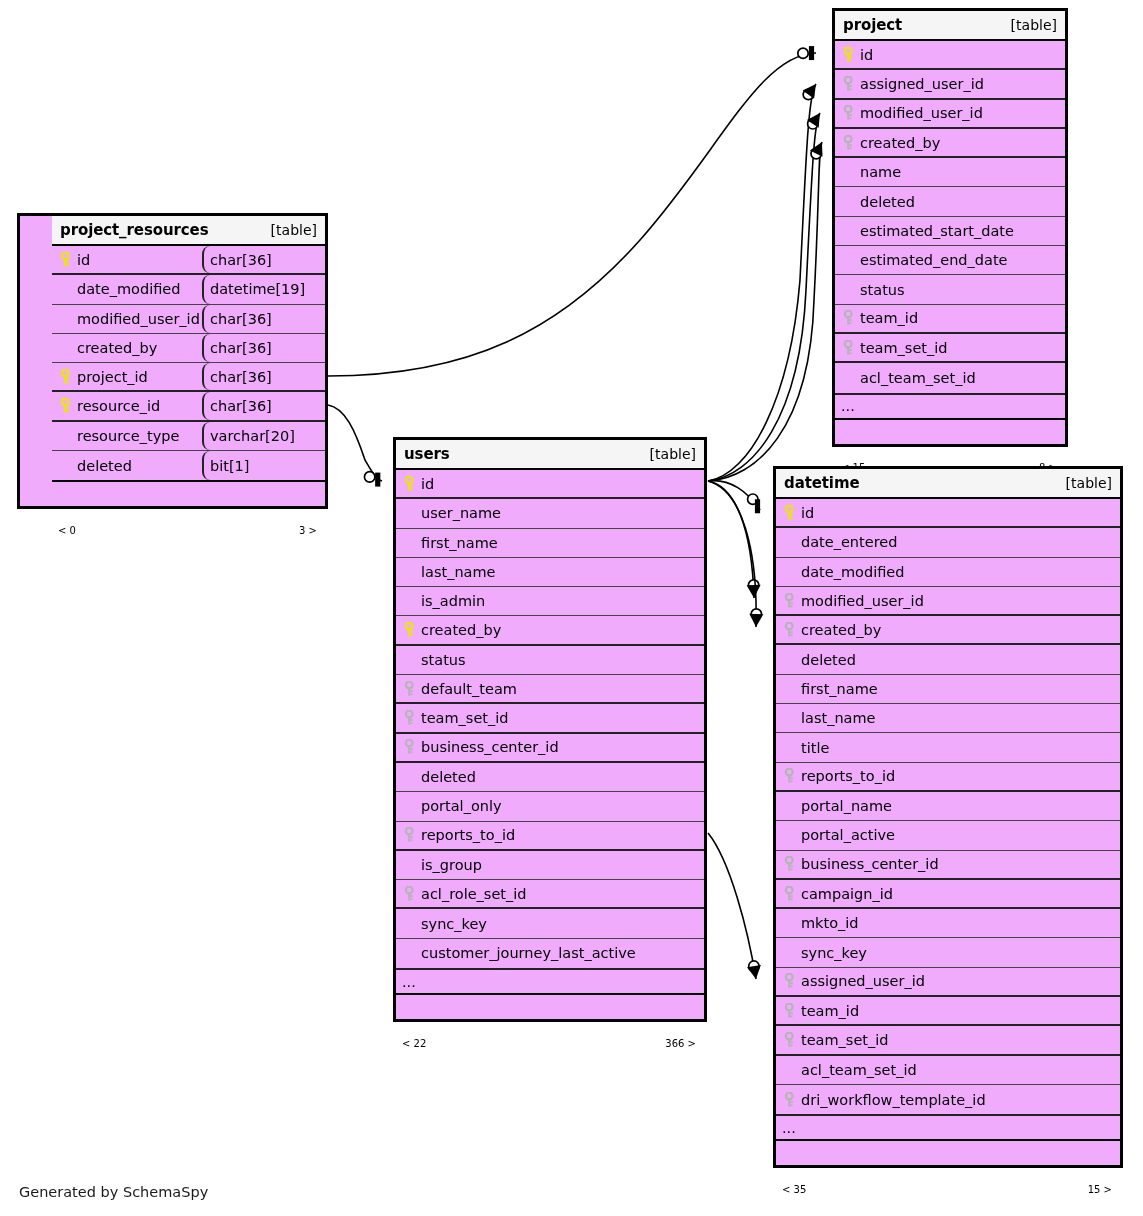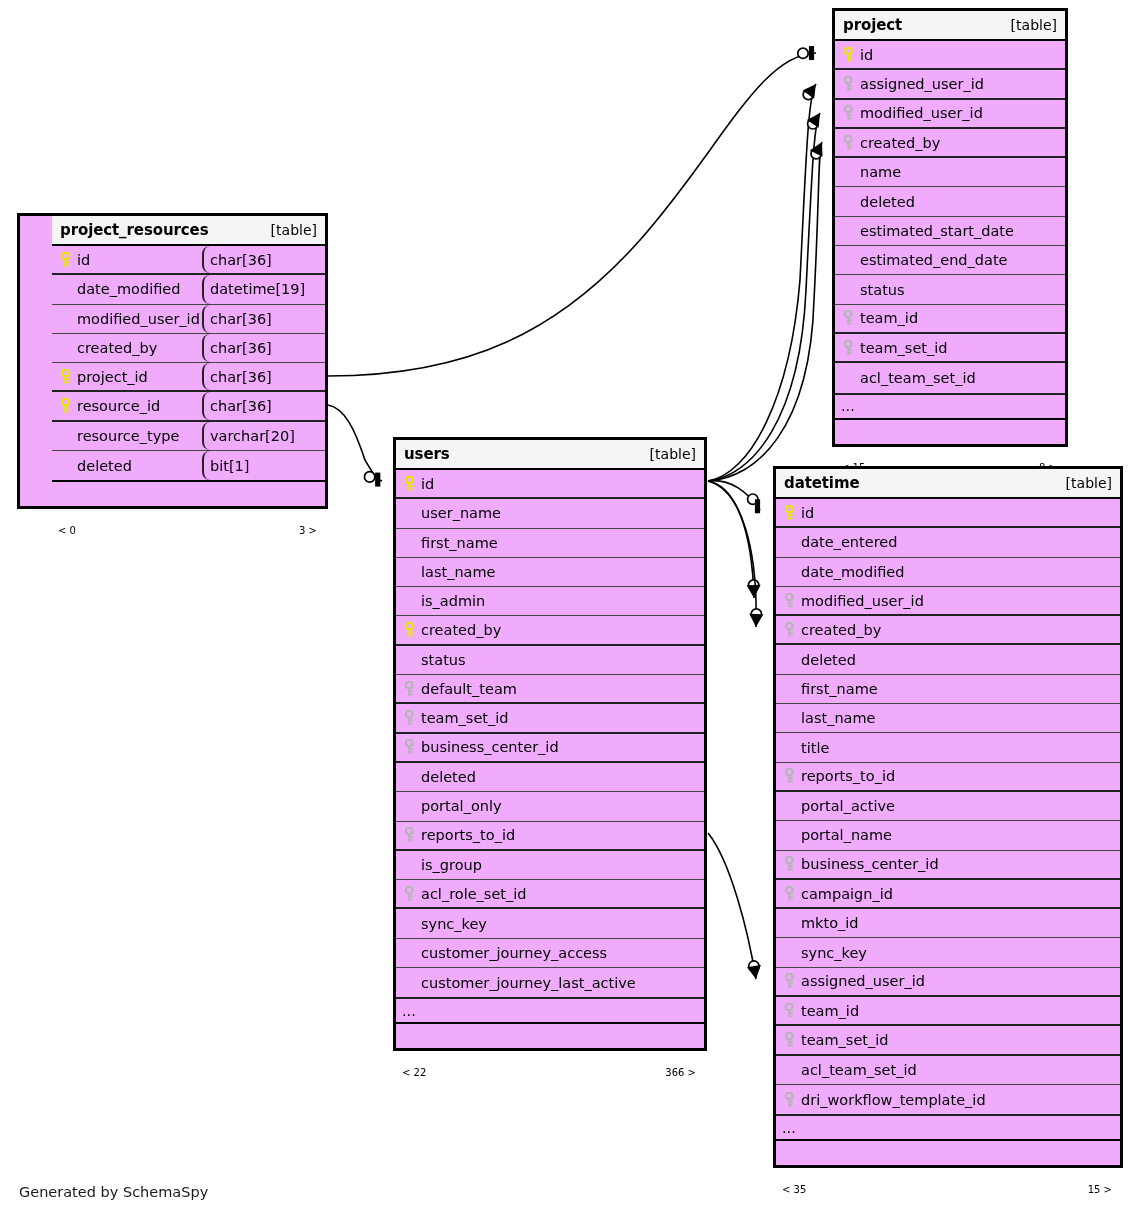--- a/index.html
+++ b/index.html
@@ -563,26 +563,20 @@
         </div>
         <div class="col-row">
           <div class="col-left">
             <span class="keyslot"></span>
             <span class="col-label">sync_key</span>
           </div>
         </div>
         <div class="col-row">
           <div class="col-left">
             <span class="keyslot"></span>
-            <span class="col-label">customer_journey_access</span>
-          </div>
-        </div>
-        <div class="col-row">
-          <div class="col-left">
-            <span class="keyslot"></span>
             <span class="col-label">customer_journey_last_active</span>
           </div>
         </div>
       </div>
       <div class="ellipsis-row">...</div>
       <div class="tbl-footer">
         <div class="foot-cell foot-left">&lt; 22</div>
         <div class="foot-cell foot-mid"></div>
         <div class="foot-cell foot-right">366 &gt;</div>
       </div>
@@ -677,27 +671,27 @@
                 <rect x="6.3" y="9.2" width="2.6" height="1.9" fill="#b5b5b5"></rect>
                 <rect x="6.3" y="12.3" width="2.2" height="1.8" fill="#b5b5b5"></rect>
               </svg>
             </span>
             <span class="col-label">reports_to_id</span>
           </div>
         </div>
         <div class="col-row">
           <div class="col-left">
             <span class="keyslot"></span>
+            <span class="col-label">portal_name</span>
+          </div>
+        </div>
+        <div class="col-row">
+          <div class="col-left">
+            <span class="keyslot"></span>
             <span class="col-label">portal_active</span>
-          </div>
-        </div>
-        <div class="col-row">
-          <div class="col-left">
-            <span class="keyslot"></span>
-            <span class="col-label">portal_name</span>
           </div>
         </div>
         <div class="col-row thick">
           <div class="col-left">
             <span class="keyslot">
               <svg class="keyicon" width="12" height="16" viewBox="0 0 12 16">
                 <circle cx="5.2" cy="4" r="3.4" fill="none" stroke="#b5b5b5" stroke-width="2.1"></circle>
                 <rect x="4.2" y="6.3" width="2.1" height="8.4" fill="#b5b5b5"></rect>
                 <rect x="6.3" y="9.2" width="2.6" height="1.9" fill="#b5b5b5"></rect>
                 <rect x="6.3" y="12.3" width="2.2" height="1.8" fill="#b5b5b5"></rect>

